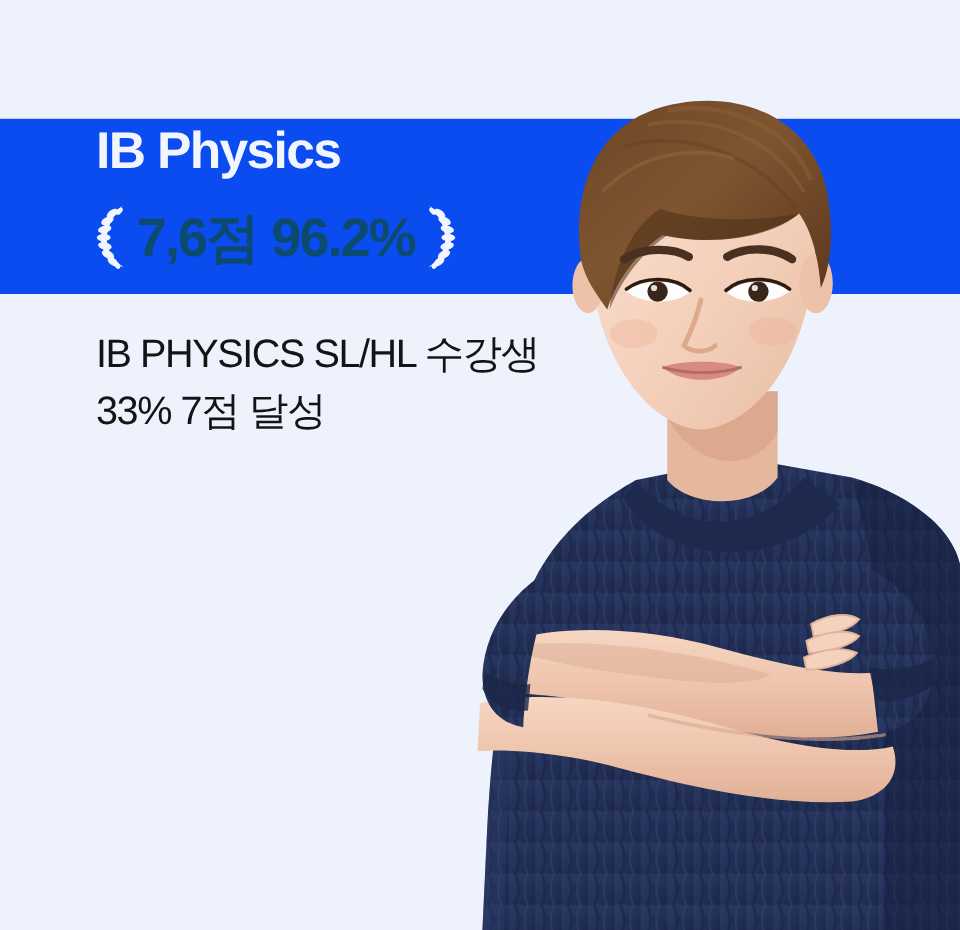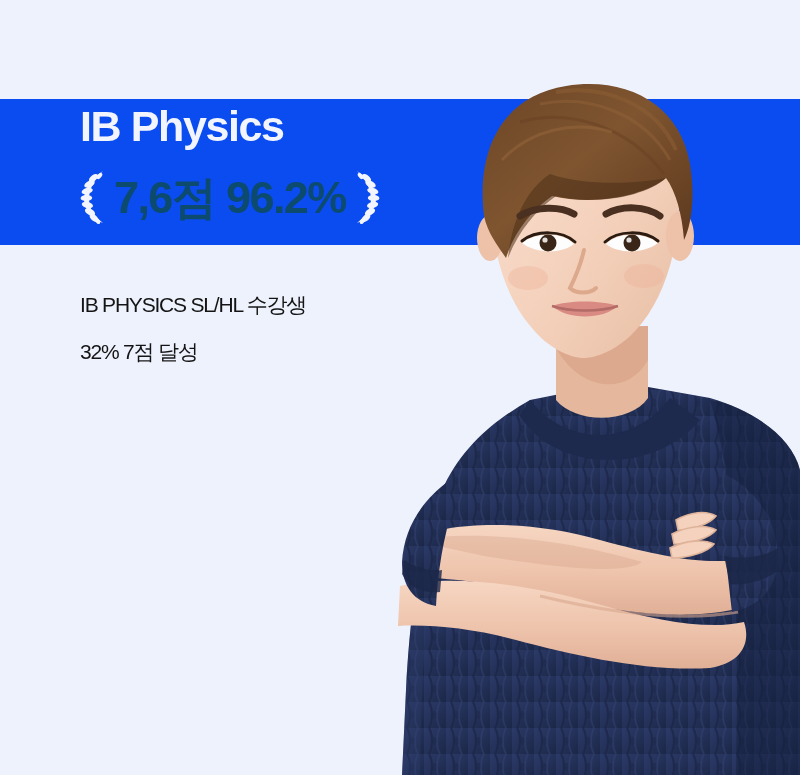--- a/index.html
+++ b/index.html
@@ -71,23 +71,23 @@
     color: #0c4a6e;
     letter-spacing: -1.6px;
     line-height: 1;
     white-space: nowrap;
   }
 
   
   #subheadline {
     position: absolute;
     left: 80px;
-    top: 281px;
+    top: 271px;
     z-index: 3;
-    font-size: 21px;
+    font-size: 33px;
     line-height: 47px;
     font-weight: 400;
     color: #141414;
     letter-spacing: -1.2px;
     white-space: nowrap;
   }
   #subheadline .sub-line { display: block; }
 
   
   #teacher-name {
@@ -164,21 +164,21 @@
           <ellipse cx="16.0" cy="49" rx="5.2" ry="2.9" transform="rotate(40 16 49)"></ellipse>
           <ellipse cx="21.5" cy="7" rx="3.6" ry="2.0" transform="rotate(-50 21.5 7)"></ellipse>
           <ellipse cx="19.5" cy="52" rx="3.4" ry="2.0" transform="rotate(52 19.5 52)"></ellipse>
         </g>
       </svg>
     </span>
   </div>
 
   <div id="subheadline">
     <span class="sub-line">IB PHYSICS SL/HL 수강생</span>
-    <span class="sub-line">32% 7점 달성</span>
+    <span class="sub-line">33% 7점 달성</span>
   </div>
 
 
   <div id="instructor-photo">
     <svg viewBox="0 0 420 775" xmlns="http://www.w3.org/2000/svg" aria-hidden="true">
       <defs>
         <linearGradient id="hairGrad" x1="0" y1="0" x2="1" y2="1">
           <stop offset="0%" stop-color="#6d4626"></stop>
           <stop offset="45%" stop-color="#7f5530"></stop>
           <stop offset="100%" stop-color="#5a361c"></stop>

